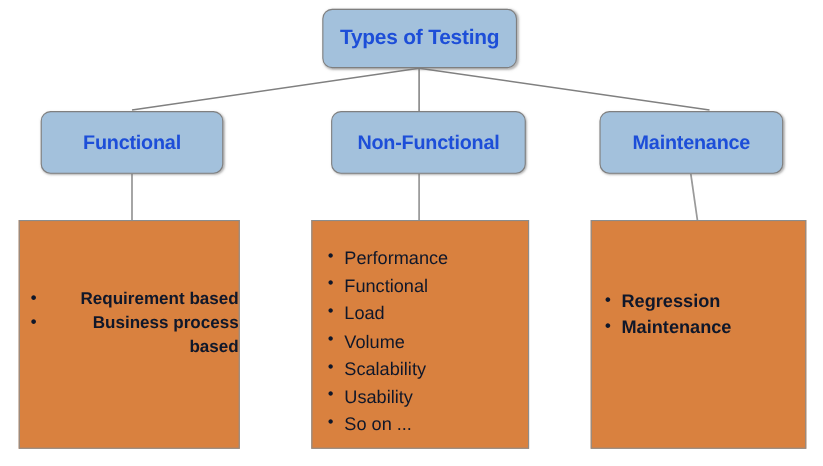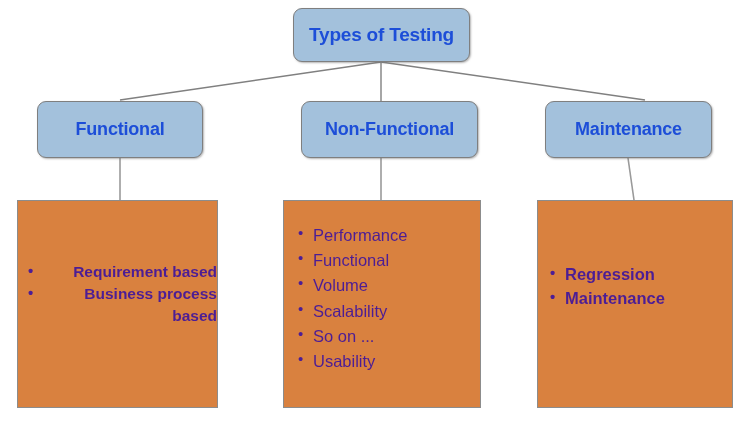--- a/index.html
+++ b/index.html
@@ -67,21 +67,21 @@
     overflow: hidden;
   }
   .panel.p0 { left: 17px;  width: 201px; text-align: right; }
   .panel.p1 { left: 283px; width: 198px; }
   .panel.p2 { left: 537px; width: 196px; }
 
   .list {
     list-style: none;
     margin: 0;
     padding: 0;
-    color: #4c1d95;
+    color: #0f172a;
   }
   .list li {
     position: relative;
     padding-left: 15px;
     line-height: 1.32;
   }
   .list li::before {
     content: "\2022";
     position: absolute;
     left: 0;
@@ -157,24 +157,25 @@
         <span>Business process</span>
         <span class="wrap2">based</span>
       </li>
     </ul>
   </div>
 
   <div class="panel p1">
     <ul class="list">
       <li><span>Performance</span></li>
       <li><span>Functional</span></li>
+      <li><span>Load</span></li>
       <li><span>Volume</span></li>
       <li><span>Scalability</span></li>
+      <li><span>Usability</span></li>
       <li><span>So on ...</span></li>
-      <li><span>Usability</span></li>
     </ul>
   </div>
 
   <div class="panel p2">
     <ul class="list">
       <li><span>Regression</span></li>
       <li><span>Maintenance</span></li>
     </ul>
   </div>
 

